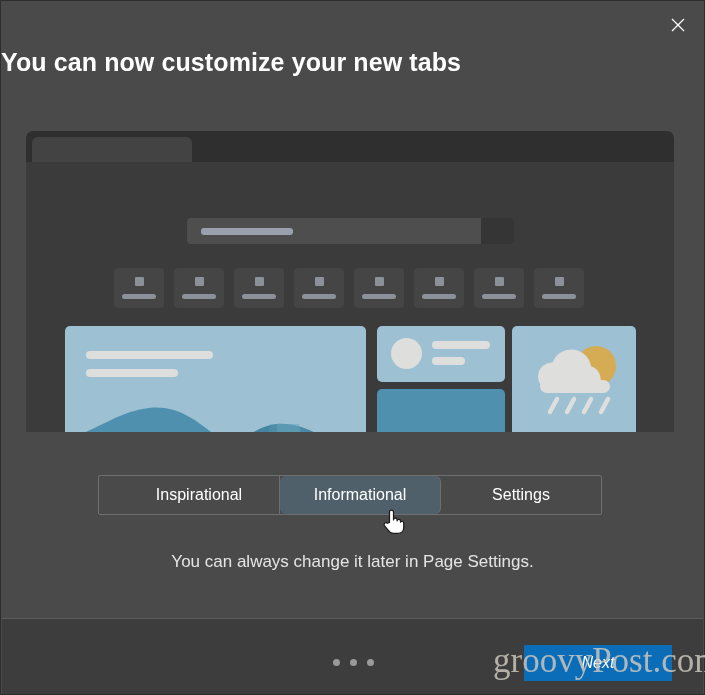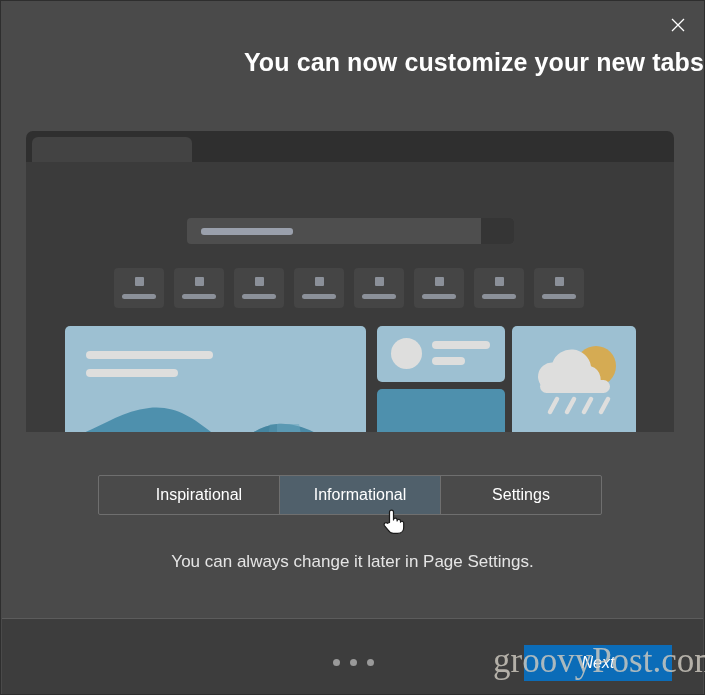--- a/index.html
+++ b/index.html
@@ -37,21 +37,21 @@
     justify-content: center;
     cursor: pointer;
   }
   #close-btn svg { display: block; }
 
   
   #dialog-title {
     position: absolute;
     left: 0; right: 0;
     top: 47px;
-    text-align: right;
+    text-align: left;
     color: #ffffff;
     font-size: 25px;
     font-weight: bold;
     letter-spacing: .1px;
   }
 
   
   #preview-viewport {
     position: absolute;
     left: 0;
@@ -257,21 +257,21 @@
     display: flex;
     align-items: center;
     justify-content: center;
     color: #ffffff;
     font-size: 16px;
     cursor: pointer;
     border-right: 1px solid #6f6f6f;
     box-sizing: border-box;
   }
   .theme-option:last-child { border-right: none; }
-  .theme-option.selected { background: #50606b; }
+  .theme-option.selected { background: #50606b; border-radius: 6px; }
 
   
   #mouse-cursor {
     position: absolute;
     left: 380px;
     top: 507px;
     width: 24px;
     height: 28px;
     pointer-events: none;
   }

